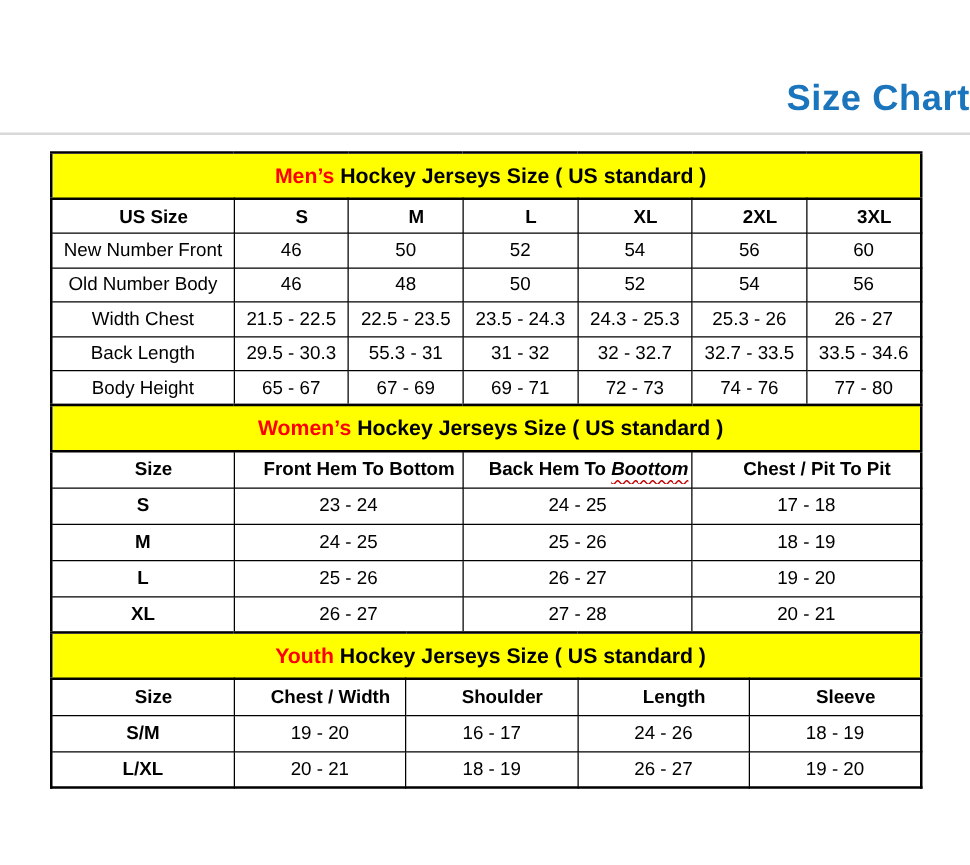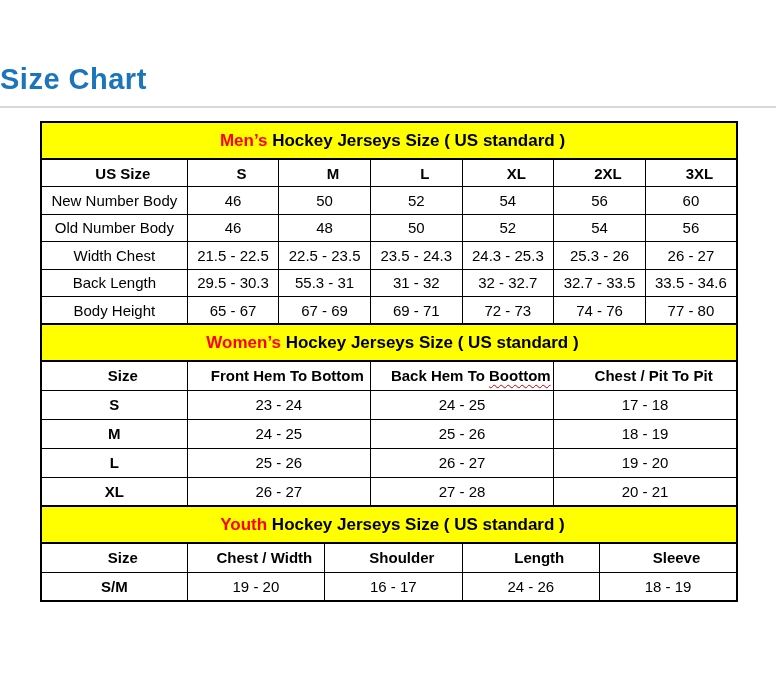--- a/index.html
+++ b/index.html
@@ -14,21 +14,21 @@
   .top-rule {
     position: absolute;
     top: 106px; left: 0;
     width: 776px; height: 2px;
     background: #d8d8d8;
   }
   .page-title {
     position: absolute;
     top: 63px; left: 0;
     width: 776px;
-    text-align: left;
+    text-align: right;
     font-size: 29px;
     font-weight: bold;
     color: #1b75bc;
     letter-spacing: 0.5px;
   }
   .tables-wrap {
     position: absolute;
     left: 40px; top: 121px;
     width: 698px;
   }
@@ -62,20 +62,21 @@
   }
   tr.head td { font-weight: bold; padding-left: 20px; }
   td.szlbl { font-weight: bold; }
   .red { color: #ff0000; }
   .wavy {
     text-decoration-line: underline;
     text-decoration-style: wavy;
     text-decoration-color: #c00000;
     text-decoration-thickness: 1px;
     text-underline-offset: 3px;
+    font-style: italic;
   }
   col.w-label { width: 21%; }
   col.w-men   { width: 13.1667%; }
   col.w-wom   { width: 26.3333%; }
   col.w-yth   { width: 19.75%; }
 </style>
 </head>
 <body>
 
 <div class="top-rule"></div>
@@ -101,21 +102,21 @@
       <tr class="head">
         <td>US Size</td>
         <td>S</td>
         <td>M</td>
         <td>L</td>
         <td>XL</td>
         <td>2XL</td>
         <td>3XL</td>
       </tr>
       <tr>
-        <td>New Number Body</td>
+        <td>New Number Front</td>
         <td>46</td>
         <td>50</td>
         <td>52</td>
         <td>54</td>
         <td>56</td>
         <td>60</td>
       </tr>
       <tr>
         <td>Old Number Body</td>
         <td>46</td>
@@ -218,16 +219,23 @@
         <td>Length</td>
         <td>Sleeve</td>
       </tr>
       <tr>
         <td class="szlbl">S/M</td>
         <td>19 - 20</td>
         <td>16 - 17</td>
         <td>24 - 26</td>
         <td>18 - 19</td>
       </tr>
+      <tr>
+        <td class="szlbl">L/XL</td>
+        <td>20 - 21</td>
+        <td>18 - 19</td>
+        <td>26 - 27</td>
+        <td>19 - 20</td>
+      </tr>
     </tbody>
   </table>
 
 </div>
 
 </body></html>

